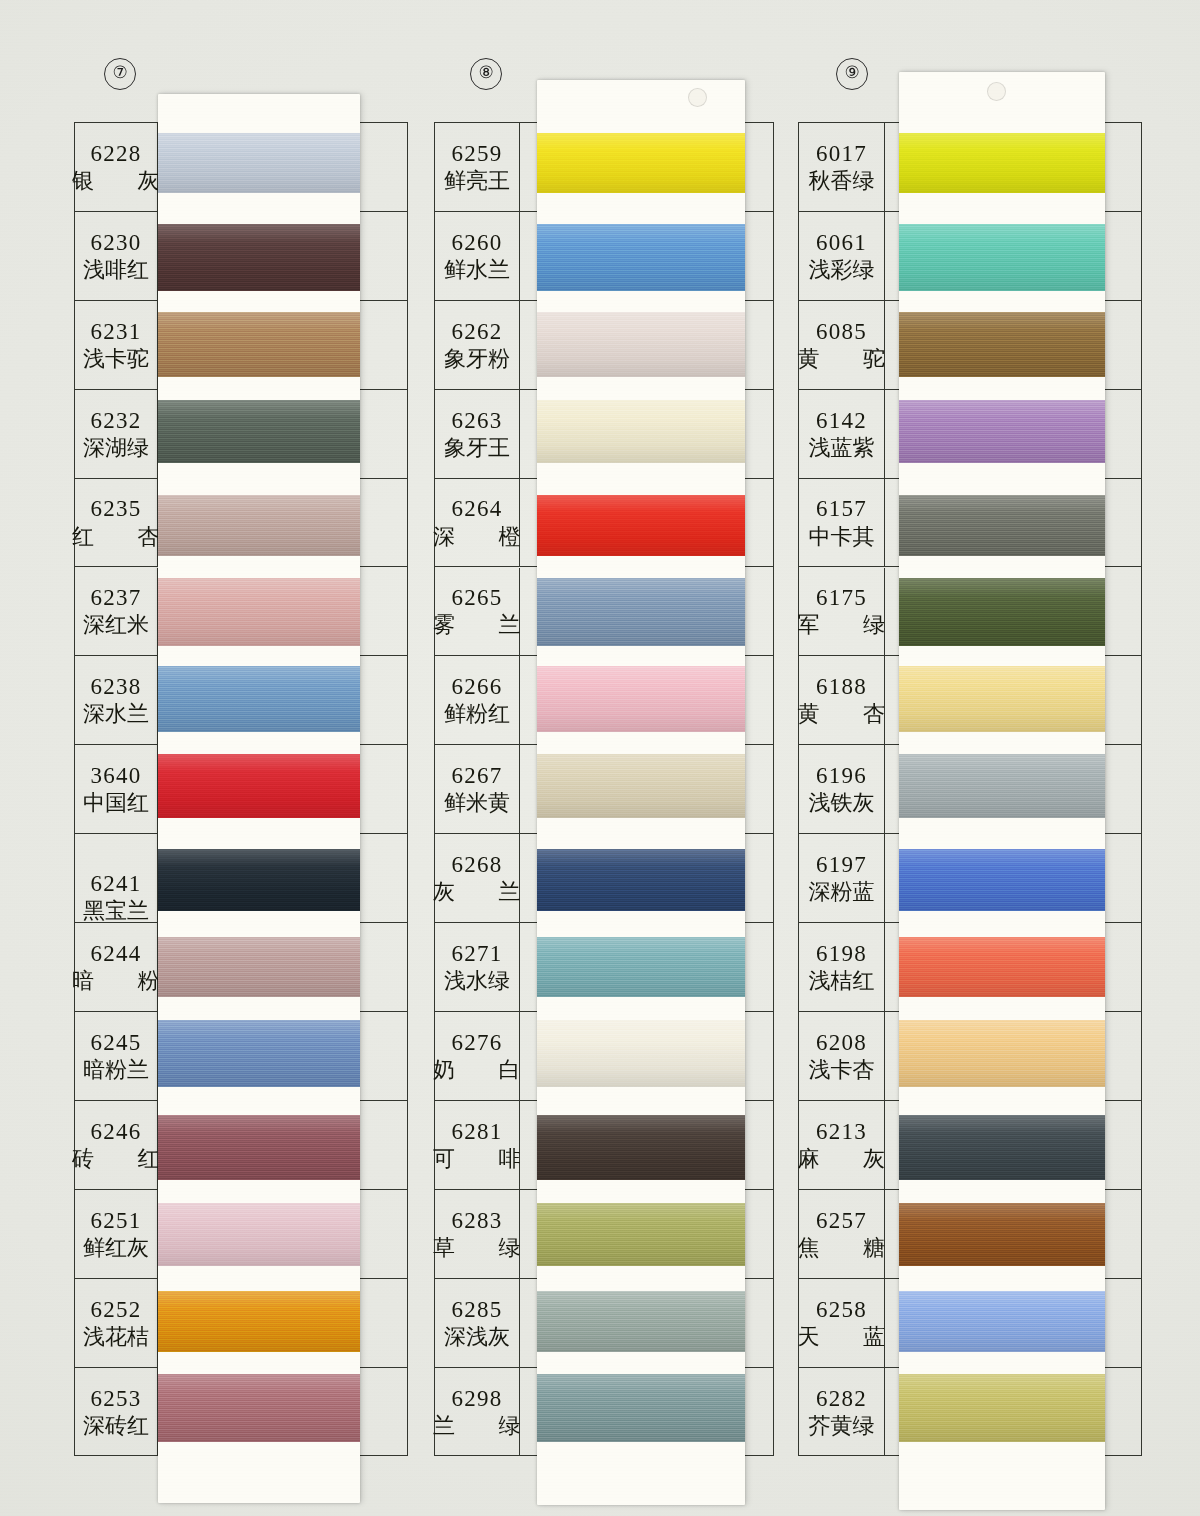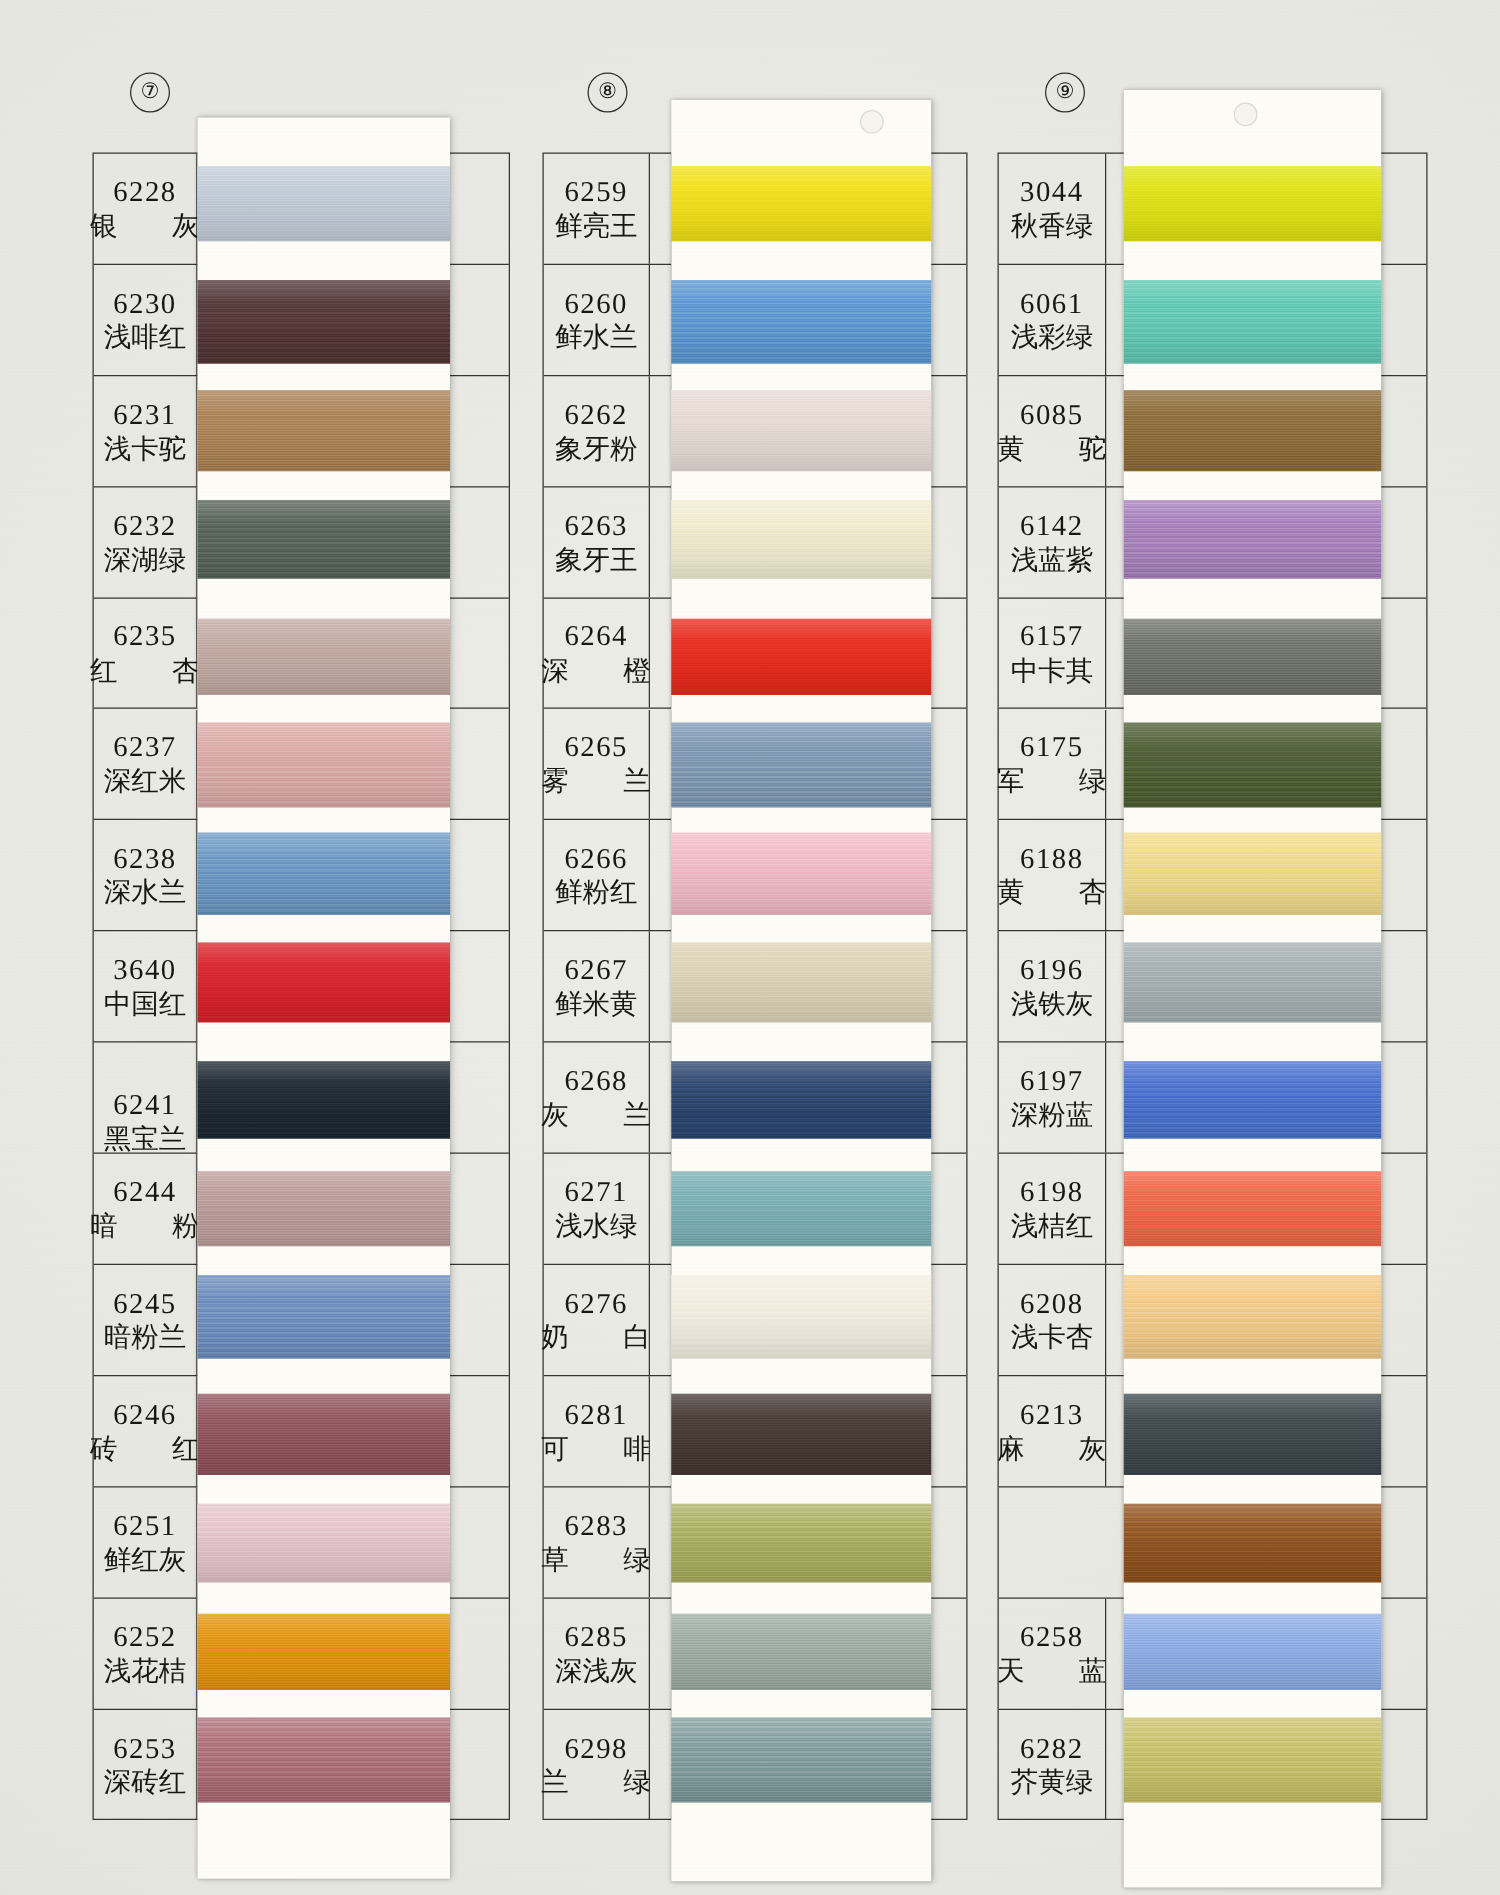--- a/index.html
+++ b/index.html
@@ -538,21 +538,21 @@
           <span class="fib"></span>
           <span class="shine"></span>
         </div>
       </div>
     </div>
     <div class="group">
       <div class="grp-num" style="left: 836px; top: 58px;">⑨</div>
       <div class="table" style="left: 798px; width: 344px; top: 122px; height: 1333.5px;">
         <div class="trow" style="top: 0px; height: 88.9px;">
           <div class="cell-label" style="width: 86px;">
-            <div class="code">3044</div>
+            <div class="code">6017</div>
             <div class="cname three">
               <span>秋</span>
               <span>香</span>
               <span>绿</span>
             </div>
           </div>
           <div class="cell-mid" style="left: 86px; width: 18px;"></div>
           <div class="cell-blank" style="left: 104px;"></div>
         </div>
         <div class="trow" style="top: 88.9px; height: 88.9px;">
@@ -677,20 +677,27 @@
             <div class="code">6213</div>
             <div class="cname two">
               <span>麻</span>
               <span>灰</span>
             </div>
           </div>
           <div class="cell-mid" style="left: 86px; width: 18px;"></div>
           <div class="cell-blank" style="left: 104px;"></div>
         </div>
         <div class="trow" style="top: 1066.8px; height: 88.9px;">
+          <div class="cell-label" style="width: 86px;">
+            <div class="code">6257</div>
+            <div class="cname two">
+              <span>焦</span>
+              <span>糖</span>
+            </div>
+          </div>
           <div class="cell-mid" style="left: 86px; width: 18px;"></div>
           <div class="cell-blank" style="left: 104px;"></div>
         </div>
         <div class="trow" style="top: 1155.7px; height: 88.9px;">
           <div class="cell-label" style="width: 86px;">
             <div class="code">6258</div>
             <div class="cname two">
               <span>天</span>
               <span>蓝</span>
             </div>

